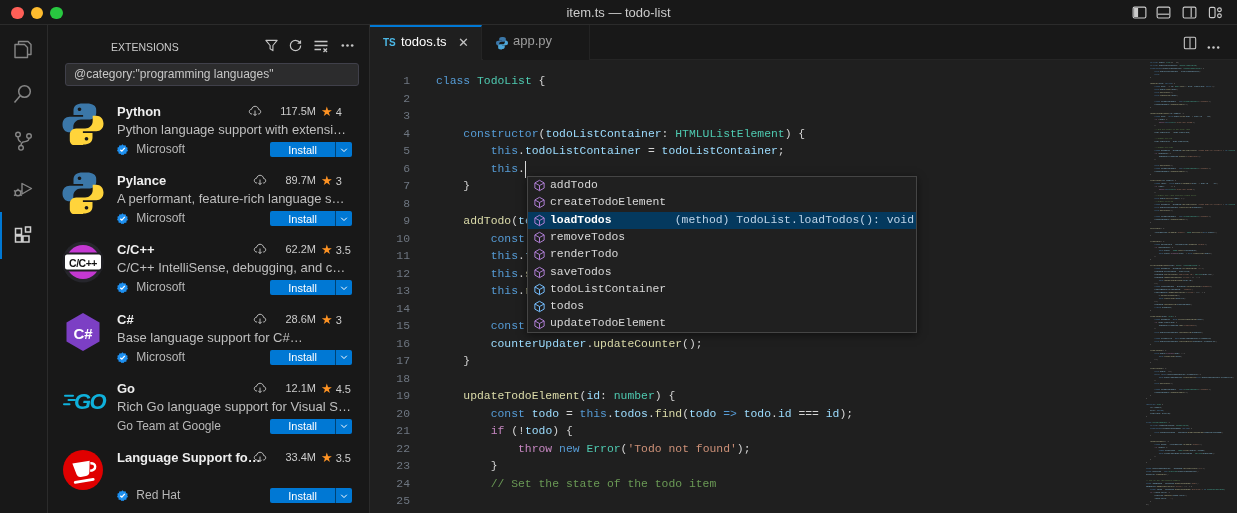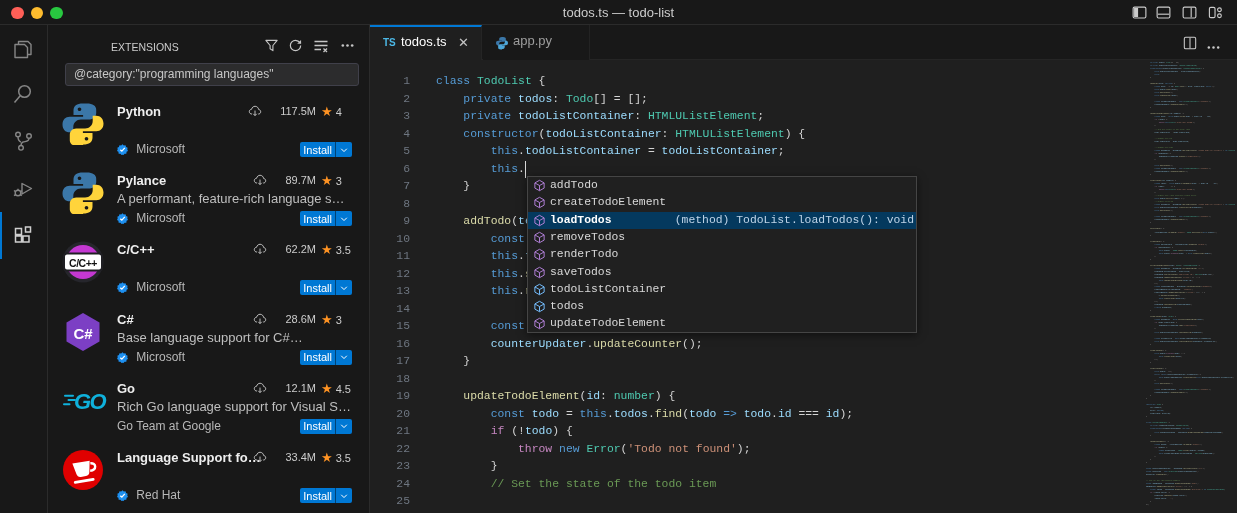--- a/index.html
+++ b/index.html
@@ -23,21 +23,21 @@
 .etitle { position:absolute; left:69px; top:8px; font-size:13px; font-weight:bold; color:#eeeeee; max-width:176px; white-space:nowrap; overflow:hidden; }
 .eg1 { position:absolute; right:54px; top:8px; font-size:11px; color:#cccccc; white-space:nowrap; }
 .eg2 { position:absolute; left:273px; top:8px; font-size:11px; color:#cccccc; white-space:nowrap; }
 .edl { margin-left:18px; }
 .estar { color:#ff9323; font-size:13px; }
 .erate { margin-left:3px; }
 .edesc { position:absolute; left:69px; top:26px; font-size:13px; color:#bfbfbf; white-space:nowrap; max-width:242px; overflow:hidden; }
 .epub { position:absolute; left:69px; top:46px; font-size:12px; color:#b8b8b8; white-space:nowrap; }
 .epub svg { margin-right:5px; }
 .einstall { position:absolute; right:18px; top:46px; height:15px; background:#0078d4; border-radius:2px; display:flex; align-items:center; color:#ffffff; font-size:11px; }
-.ibtn { padding:0 3px; }
+.ibtn { padding:0 18px; }
 .isep { width:1px; height:15px; background:rgba(0,0,0,0.45); }
 .ichev { width:16px; text-align:center; padding-top:2px; }
 
 #tabbar { position:absolute; left:370px; top:25px; width:867px; height:35px; background:#181818; border-bottom:1px solid #252525; }
 #tab1 { position:absolute; left:0; top:0; width:112px; height:35px; background:#1f1f1f; border-top:2px solid #0078d4; border-right:1px solid #252525; }
 #tab1 .lbl { position:absolute; left:31px; top:7px; font-size:13px; color:#ffffff; }
 #tab1 .ts { position:absolute; left:13px; top:10px; font-size:10px; font-weight:bold; color:#4cb8e6; }
 #tab1 .x { position:absolute; right:12px; top:8px; color:#c5c5c5; font-size:13px; }
 #tab2 { position:absolute; left:113px; top:0; width:107px; height:35px; background:#181818; border-right:1px solid #232323; }
 #tab2 .lbl { position:absolute; left:30px; top:8px; font-size:13px; color:#9d9d9d; }
@@ -67,23 +67,21 @@
   font-size:5.9px; line-height:10px; white-space:pre; color:#c2c2c2; opacity:0.8; }
 #minimap pre span { }
 </style></head>
 <body>
 <div id="code">
 </div>
 <div id="codelines" class="abs" style="left:370px;top:0;width:867px;height:513px">
 <div class="ln" style="top:73.00px">1</div>
 <div class="cl" style="top:73.00px"><span class="k">class</span><span class="p"> </span><span class="t">TodoList</span><span class="p"> {</span></div>
 <div class="ln" style="top:90.50px">2</div>
-<div class="cl" style="top:90.50px"><span class="p">    </span><span class="k">private</span><span class="p"> </span><span class="v">todos</span><span class="p">: </span><span class="t">Todo</span><span class="p">[] = [];</span></div>
 <div class="ln" style="top:108.00px">3</div>
-<div class="cl" style="top:108.00px"><span class="p">    </span><span class="k">private</span><span class="p"> </span><span class="v">todoListContainer</span><span class="p">: </span><span class="t">HTMLUListElement</span><span class="p">;</span></div>
 <div class="ln" style="top:125.50px">4</div>
 <div class="cl" style="top:125.50px"><span class="p">    </span><span class="k">constructor</span><span class="p">(</span><span class="v">todoListContainer</span><span class="p">: </span><span class="t">HTMLUListElement</span><span class="p">) {</span></div>
 <div class="ln" style="top:143.00px">5</div>
 <div class="cl" style="top:143.00px"><span class="p">        </span><span class="k">this</span><span class="p">.</span><span class="v">todoListContainer</span><span class="p"> = </span><span class="v">todoListContainer</span><span class="p">;</span></div>
 <div class="ln" style="top:160.50px">6</div>
 <div class="cl" style="top:160.50px"><span class="p">        </span><span class="k">this</span><span class="p">.</span></div>
 <div class="ln" style="top:178.00px">7</div>
 <div class="cl" style="top:178.00px"><span class="p">    }</span></div>
 <div class="ln" style="top:195.50px">8</div>
 <div class="ln" style="top:213.00px">9</div>
@@ -203,21 +201,21 @@
         <circle cx="3" cy="8" r="1.3"></circle>
         <circle cx="8" cy="8" r="1.3"></circle>
         <circle cx="13" cy="8" r="1.3"></circle>
       </g>
     </svg></div>
 
 <div id="titlebar">
   <div class="tl" style="left:11px; background:#ff5f57"></div>
   <div class="tl" style="left:30.5px; background:#febc2e"></div>
   <div class="tl" style="left:50px; background:#28c840"></div>
-  <div id="title">todos.ts — todo-list</div>
+  <div id="title">item.ts — todo-list</div>
 
 <div class="tic" style="left:1132px"><svg width="15" height="15" viewBox="0 0 16 16">
         <rect x="1.2" y="2.2" width="13.6" height="11.6" rx="1.5" fill="none" stroke="#cccccc" stroke-width="1.2"></rect>
         <rect x="2.2" y="3.2" width="4.3" height="9.6" fill="#cccccc"></rect>
       </svg></div>
 <div class="tic" style="left:1156px"><svg width="15" height="15" viewBox="0 0 16 16">
         <rect x="1.2" y="2.2" width="13.6" height="11.6" rx="1.5" fill="none" stroke="#cccccc" stroke-width="1.2"></rect>
         <path d="M2 9.8 H14" stroke="#cccccc" stroke-width="1.2"></path>
       </svg></div>
 <div class="tic" style="left:1182px"><svg width="15" height="15" viewBox="0 0 16 16">
@@ -309,20 +307,21 @@
   <div class="eicon"><svg width="42" height="42" viewBox="3 3 42 42">
 <path fill="#3b77a8" d="M23.8 3.5c-6.1 0-9.3 2.6-9.3 7v4.6h9.6v1.6H10.7c-4.3 0-7.2 3.1-7.2 7.7 0 4.7 2.9 7.9 7.2 7.9h3.6v-5.4c0-4.3 3.3-7.5 7.6-7.5h9c3.5 0 6.3-2.8 6.3-6.3V9.5c0-3.4-3.3-6-9.4-6h-4zm-3.3 3.9c1 0 1.8.8 1.8 1.8s-.8 1.8-1.8 1.8-1.8-.8-1.8-1.8.8-1.8 1.8-1.8z"></path>
 <path fill="#ffd43b" d="M24.2 44.5c6.1 0 9.3-2.6 9.3-7v-4.6h-9.6v-1.6h13.4c4.3 0 7.2-3.1 7.2-7.7 0-4.7-2.9-7.9-7.2-7.9h-3.6v5.4c0 4.3-3.3 7.5-7.6 7.5h-9c-3.5 0-6.3 2.8-6.3 6.3v5.5c0 3.4 3.3 6 9.4 6h4zm3.3-3.9c-1 0-1.8-.8-1.8-1.8s.8-1.8 1.8-1.8 1.8.8 1.8 1.8-.8 1.8-1.8 1.8z"></path>
 </svg></div>
   <div class="etitle">Python</div>
   <div class="eg1"><svg width="14" height="14" viewBox="0 0 16 16" style="vertical-align:-3px">
           <path fill="none" stroke="#c5c5c5" stroke-width="1.1" d="M4.5 11.5 C2.8 11.5 1.5 10.3 1.5 8.7 1.5 7.2 2.6 6.1 4.1 6 4.5 4 6.1 2.6 8.1 2.6 c2.1 0 3.8 1.6 4 3.6 1.4.2 2.4 1.3 2.4 2.7 0 1.5-1.2 2.6-2.8 2.6"></path>
           <path fill="none" stroke="#c5c5c5" stroke-width="1.1" d="M8 7.5V13.2M8 13.2 6 11.2M8 13.2 10 11.2"></path>
         </svg><span class="edl">117.5M</span></div>
       <div class="eg2"><span class="estar">★</span><span class="erate">4</span></div>
+  <div class="edesc">Python language support with extensi…</div>
   <div class="epub"><svg width="11" height="11" viewBox="0 0 16 16" style="vertical-align:-2px">
           <path fill="#1e90f0" d="M8 0.5 9.9 2.2 12.4 1.8 13.2 4.2 15.5 5.3 14.9 7.8 16 10 13.9 11.4 13.6 14 11 14.3 9.4 16 8 15.6 6.6 16 5 14.3 2.4 14 2.1 11.4 0 10 1.1 7.8 0.5 5.3 2.8 4.2 3.6 1.8 6.1 2.2 Z"></path>
           <path fill="none" stroke="#fff" stroke-width="1.8" d="M4.8 8.3 7.1 10.5 11.3 5.7"></path>
         </svg> <span class="pubtxt">Microsoft</span></div>
   <div class="einstall">
         <span class="ibtn">Install</span>
         <span class="isep"></span>
         <span class="ichev"><svg width="10" height="10" viewBox="0 0 16 16">
             <path fill="none" stroke="#fff" stroke-width="1.6" d="M3.5 6 8 10.5 12.5 6"></path>
           </svg></span>
@@ -358,20 +357,21 @@
 <circle cx="21" cy="21" r="17" fill="#c438d2"></circle>
 <rect x="2" y="12.5" width="38" height="17" rx="3" fill="#fff" stroke="#1f1f23" stroke-width="2"></rect>
 <text x="21" y="25.6" font-family="Liberation Sans" font-size="10.5" font-weight="bold" fill="#111" text-anchor="middle" letter-spacing="-0.5">C/C++</text>
 </svg></div>
   <div class="etitle">C/C++</div>
   <div class="eg1"><svg width="14" height="14" viewBox="0 0 16 16" style="vertical-align:-3px">
           <path fill="none" stroke="#c5c5c5" stroke-width="1.1" d="M4.5 11.5 C2.8 11.5 1.5 10.3 1.5 8.7 1.5 7.2 2.6 6.1 4.1 6 4.5 4 6.1 2.6 8.1 2.6 c2.1 0 3.8 1.6 4 3.6 1.4.2 2.4 1.3 2.4 2.7 0 1.5-1.2 2.6-2.8 2.6"></path>
           <path fill="none" stroke="#c5c5c5" stroke-width="1.1" d="M8 7.5V13.2M8 13.2 6 11.2M8 13.2 10 11.2"></path>
         </svg><span class="edl">62.2M</span></div>
       <div class="eg2"><span class="estar">★</span><span class="erate">3.5</span></div>
+  <div class="edesc">C/C++ IntelliSense, debugging, and c…</div>
   <div class="epub"><svg width="11" height="11" viewBox="0 0 16 16" style="vertical-align:-2px">
           <path fill="#1e90f0" d="M8 0.5 9.9 2.2 12.4 1.8 13.2 4.2 15.5 5.3 14.9 7.8 16 10 13.9 11.4 13.6 14 11 14.3 9.4 16 8 15.6 6.6 16 5 14.3 2.4 14 2.1 11.4 0 10 1.1 7.8 0.5 5.3 2.8 4.2 3.6 1.8 6.1 2.2 Z"></path>
           <path fill="none" stroke="#fff" stroke-width="1.8" d="M4.8 8.3 7.1 10.5 11.3 5.7"></path>
         </svg> <span class="pubtxt">Microsoft</span></div>
   <div class="einstall">
         <span class="ibtn">Install</span>
         <span class="isep"></span>
         <span class="ichev"><svg width="10" height="10" viewBox="0 0 16 16">
             <path fill="none" stroke="#fff" stroke-width="1.6" d="M3.5 6 8 10.5 12.5 6"></path>
           </svg></span>

